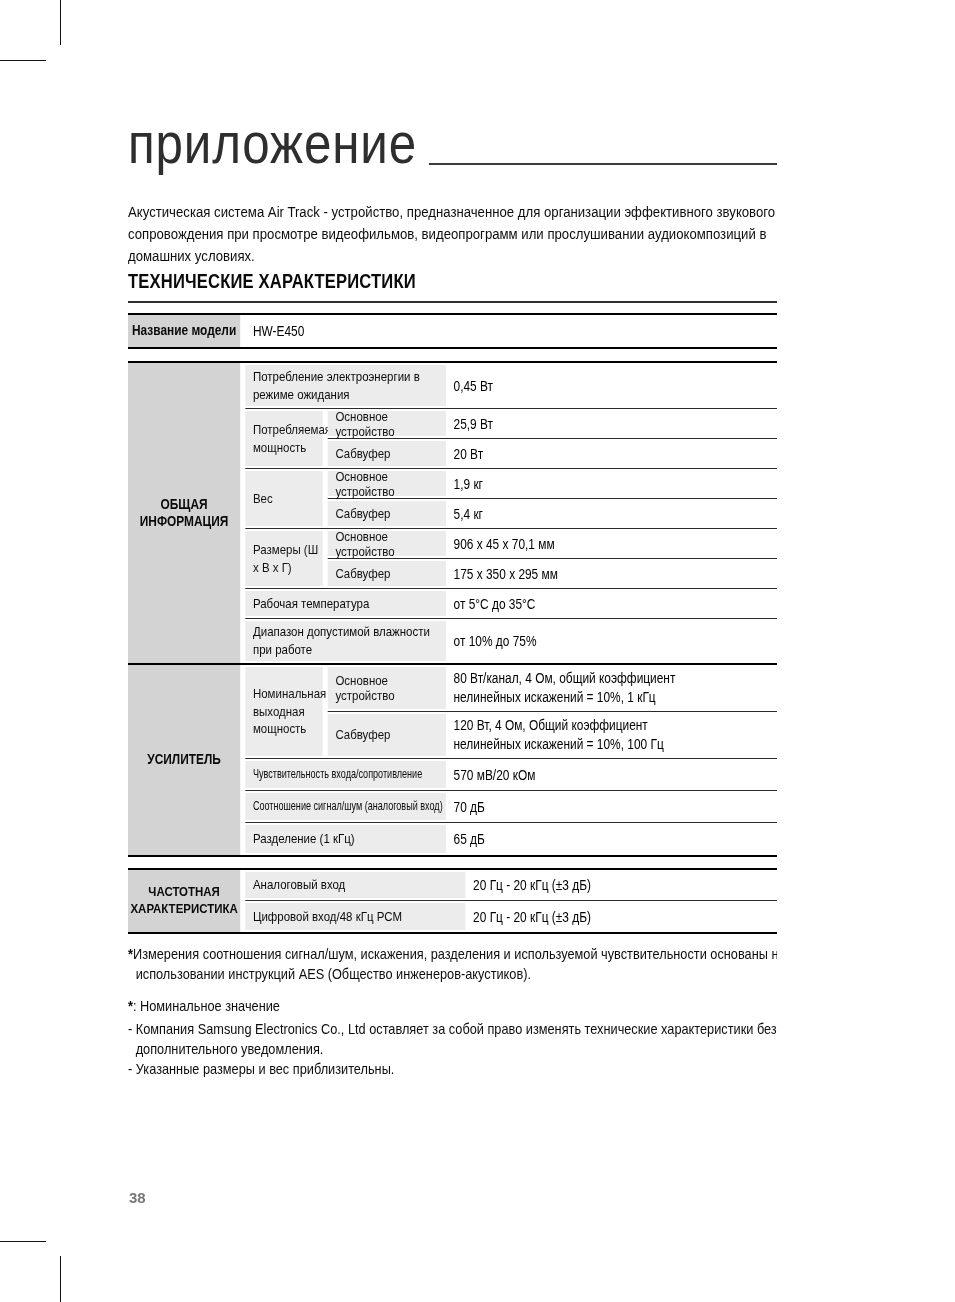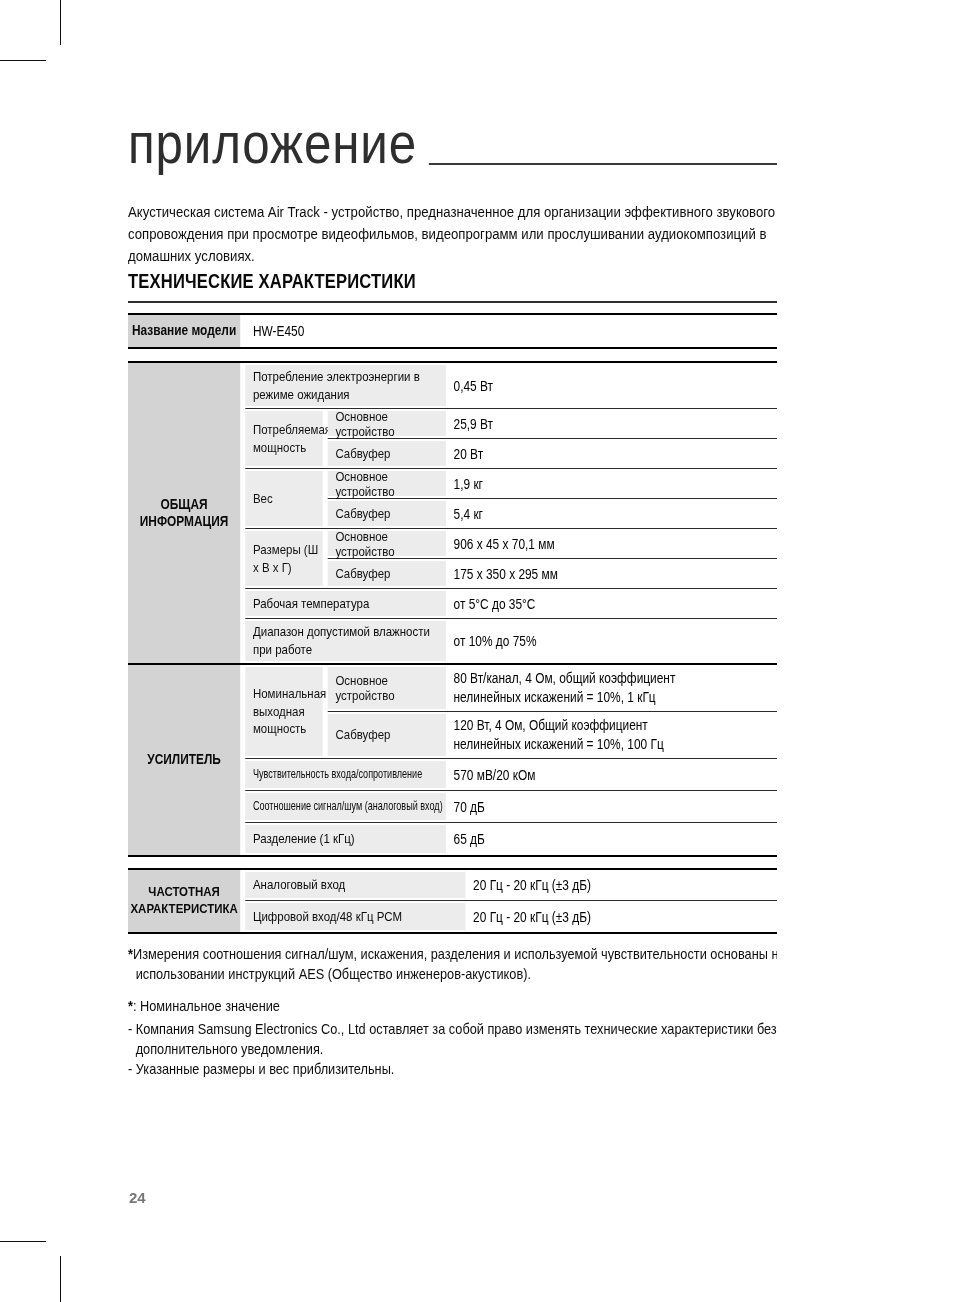--- a/index.html
+++ b/index.html
@@ -203,15 +203,15 @@
 
     <div id="footnotes">
       <div class="fn fn-gap"><b>*</b><span>Измерения соотношения сигнал/шум, искажения, разделения и используемой чувствительности основаны на использовании инструкций AES (Общество инженеров-акустиков).</span></div>
       <div class="fn fn-gap2"><b>*</b><span>: Номинальное значение</span></div>
       <div class="fn"><span>-</span><span> Компания Samsung Electronics Co., Ltd оставляет за собой право изменять технические характеристики без дополнительного уведомления.</span></div>
       <div class="fn"><span>-</span><span> Указанные размеры и вес приблизительны.</span></div>
     </div>
 
   </div>
 
-  <div id="page-number">24</div>
+  <div id="page-number">38</div>
 
 </div>
 
 </body></html>

